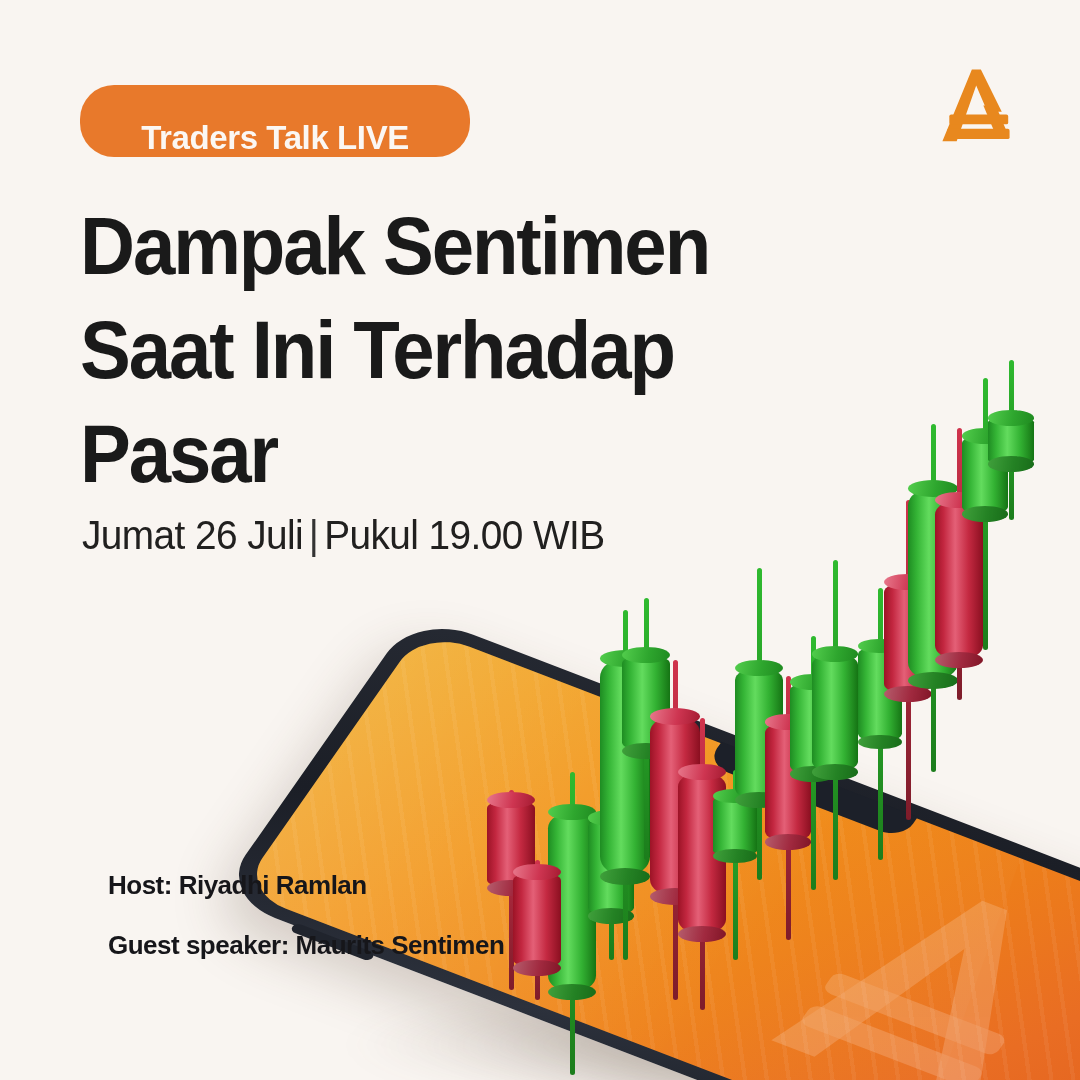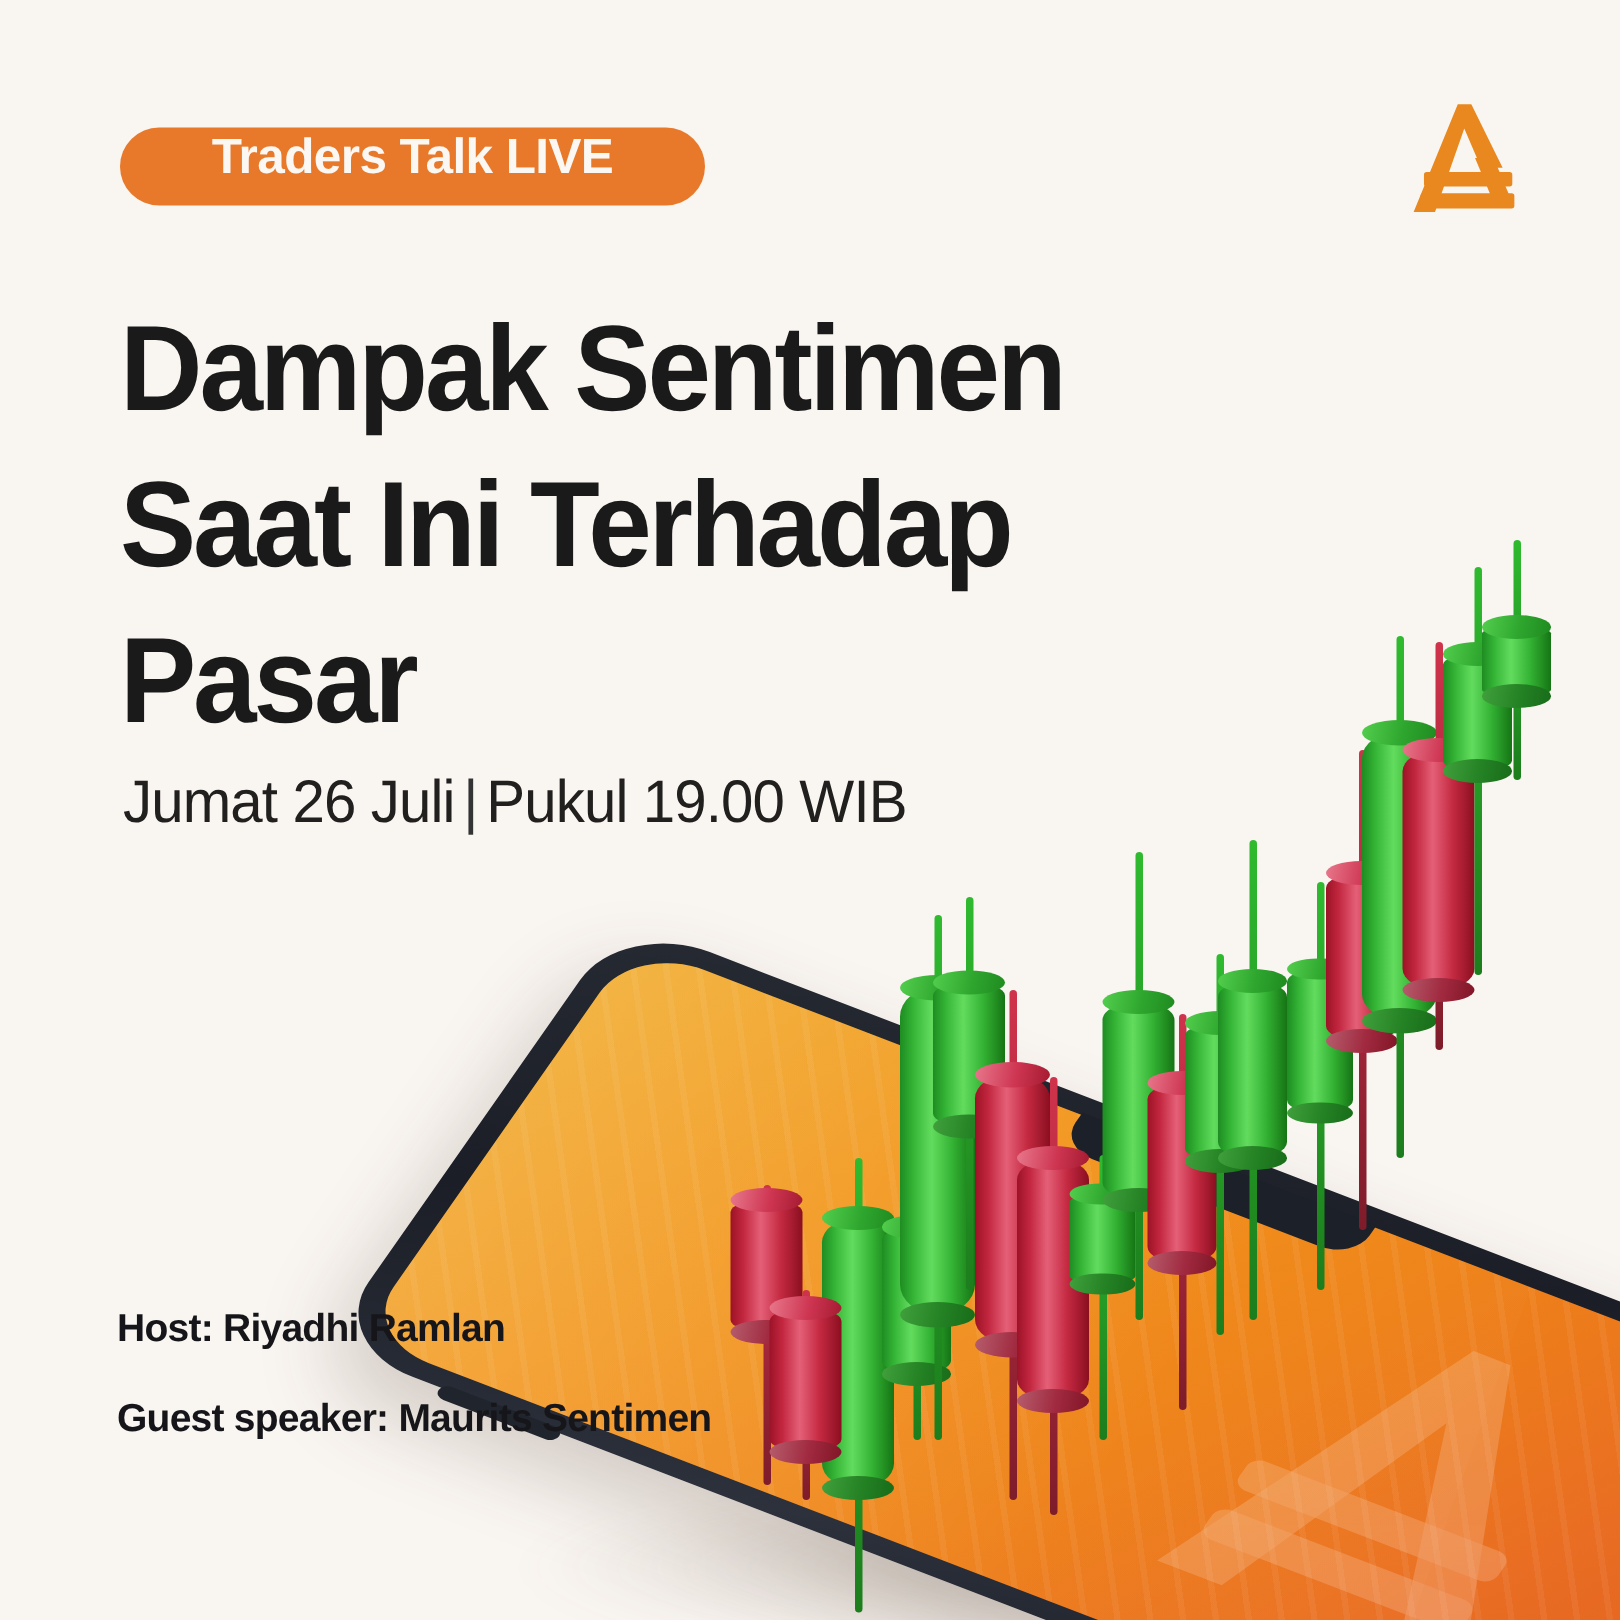--- a/index.html
+++ b/index.html
@@ -18,24 +18,24 @@
   }
 
   
   #artwork { position:absolute; inset:0; z-index:1; }
   #textlayer { position:absolute; inset:0; z-index:3; }
   #frontart { position:absolute; inset:0; z-index:4; pointer-events:none; }
 
   
   .badge {
     position:absolute; left:80px; top:85px;
-    width:390px; height:52px;
+    width:390px; height:72px;
     background:#E8792B;
     border-radius:34px;
-    display:flex; align-items:flex-start; justify-content:center;
+    display:flex; align-items:flex-end; justify-content:center;
   }
   .badge-label {
     color:#FBF7F3;
     font-size:33px;
     font-weight:bold;
     letter-spacing:-0.4px;
     font-family:"Liberation Sans", sans-serif;
   }
 
   
@@ -64,21 +64,21 @@
     font-weight:400;
     letter-spacing:-0.6px;
     white-space:nowrap;
     transform:scaleX(0.97);
     transform-origin:left top;
   }
   .date-sep { font-weight:300; color:#333; padding:0 6px; }
 
   
   .credits { position:absolute; left:78px; top:868px; }
-  .credit-block { margin-bottom:26px; }
+  .credit-block { margin-bottom:26px;margin-left:30px; }
   .credit-name {
     color:#16161A;
     font-size:26px;
     font-weight:bold;
     letter-spacing:-0.5px;
     line-height:34px;
     white-space:nowrap;
   }
   .credit-role {
     color:#1C1C1C;

